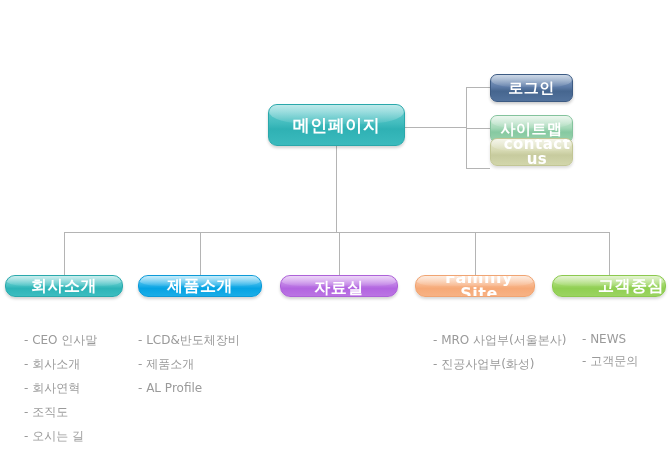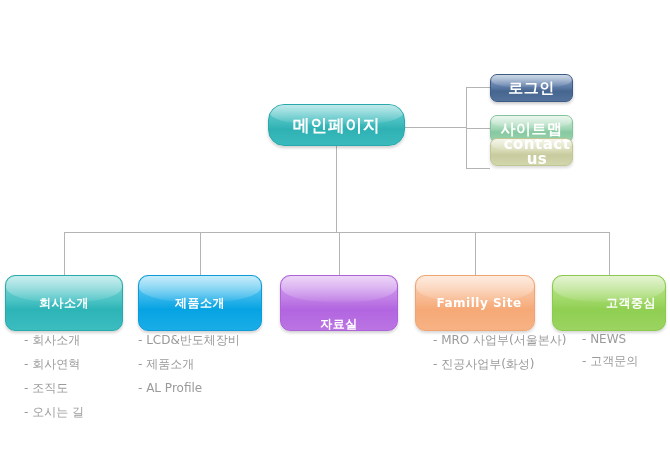--- a/index.html
+++ b/index.html
@@ -23,21 +23,21 @@
     position: absolute;
     background: #b4b4b4;
   }
   .line.h { height: 1px; }
   .line.v { width: 1px; }
 
   
   .node {
     position: absolute;
     box-sizing: border-box;
-    border-radius: 16px;
+    border-radius: 9px;
     display: flex;
     align-items: center;
     justify-content: center;
     color: #ffffff;
     font-weight: bold;
     letter-spacing: 0.5px;
     text-align: center;
     user-select: none;
     overflow: hidden;
   }
@@ -90,22 +90,22 @@
     background: linear-gradient(to bottom, #e7e8cf 0%, #d6d9b2 45%, #c7cb9e 62%, #d2d6ab 100%);
     border: 1px solid #c2c695;
     color: #ffffff;
     box-shadow: 0 2px 3px rgba(0,0,0,0.14);
     padding-left: 11px;
   }
 
   
   .node-cat {
     top: 275px;
-    height: 56px;
-    font-size: 12px;
+    height: 22px;
+    font-size: 16px;
     border-radius: 10px;
   }
   .node-cat .glossy { border-radius: 10px 10px 40% 40% / 10px 10px 15px 15px; }
 
   .cat-company {
     left: 5px; width: 118px;
     background: linear-gradient(to bottom, #8ad9da 0%, #4cc3c5 45%, #2db4b7 62%, #3cbdc0 100%);
     border: 1px solid #2aa9ac;
     box-shadow: 0 2px 3px rgba(0,0,0,0.18);
   }
@@ -210,20 +210,21 @@
   <div class="node node-cat cat-family">
     <span class="glossy"></span>
     <span class="label">Familly Site</span>
   </div>
   <div class="node node-cat cat-customer">
     <span class="glossy"></span>
     <span class="label">고객중심</span>
   </div>
 
   <div class="sublist sub-company">
+    <span class="subitem">- CEO 인사말</span>
     <span class="subitem">- 회사소개</span>
     <span class="subitem">- 회사연혁</span>
     <span class="subitem">- 조직도</span>
     <span class="subitem">- 오시는 길</span>
   </div>
 
   <div class="sublist sub-product">
     <span class="subitem">- LCD&amp;반도체장비</span>
     <span class="subitem">- 제품소개</span>
     <span class="subitem">- AL Profile</span>

